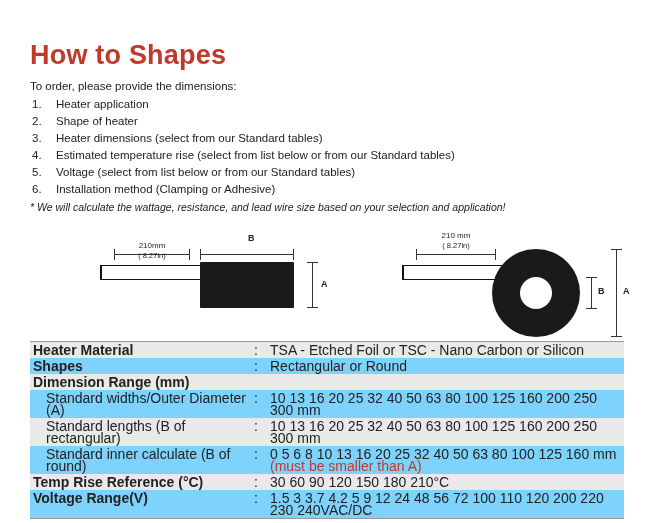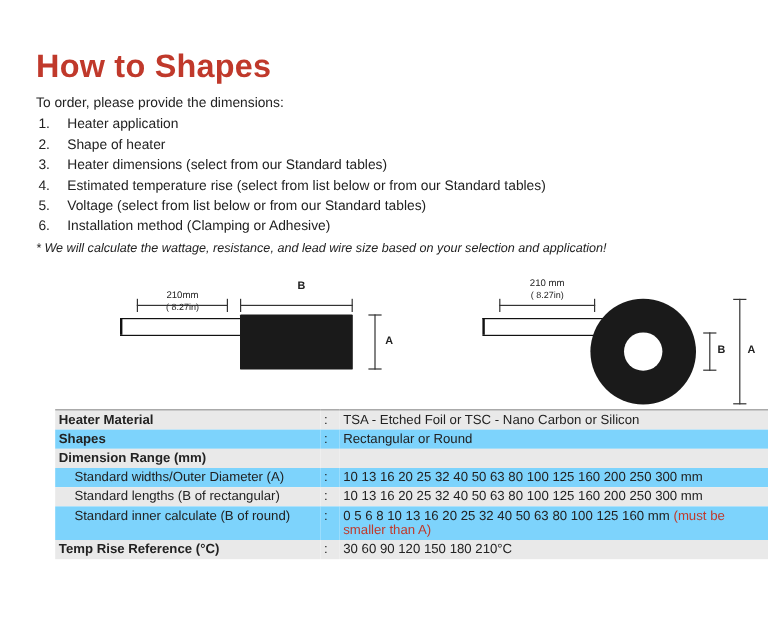--- a/index.html
+++ b/index.html
@@ -111,24 +111,23 @@
   .spec-title {
     font-size: 11px;
     font-weight: bold;
     color: #C0392B;
     margin: 4px 0 3px 0;
     letter-spacing: 0.1px;
   }
   table.spec {
     width: 100%;
     border-collapse: collapse;
-    font-size: 11px;
+    font-size: 14px;
     color: #222;
     table-layout: fixed;
-    margin-left: 16px;
   }
   table.spec td {
     padding: 2px 3px;
     vertical-align: top;
     line-height: 12px;
   }
   table.spec tr.shade td { background: #e9e9e9; }
   table.spec tr.plain td { background: #7dd3fc; }
   td.c1 { width: 215px; }
   td.c2 { width: 10px; text-align: left; }
@@ -274,16 +273,21 @@
         <td class="c3">
           <span>0   5  6  8  10  13  16  20  25  32  40  50  63  80  100  125  160 mm</span>
           <span class="warn">(must be smaller than A)</span>
         </td>
       </tr>
       <tr class="shade">
         <td class="c1 bold">Temp Rise Reference (°C)</td>
         <td class="c2">:</td>
         <td class="c3">30  60  90  120  150  180  210°C</td>
       </tr>
+      <tr class="plain">
+        <td class="c1 bold botrule">Voltage Range(V)</td>
+        <td class="c2 botrule">:</td>
+        <td class="c3 botrule">1.5  3  3.7  4.2  5  9  12  24  48  56  72  100  110  120  200  220  230  240VAC/DC</td>
+      </tr>
     </tbody>
   </table>
 
 </div>
 
 </body></html>

